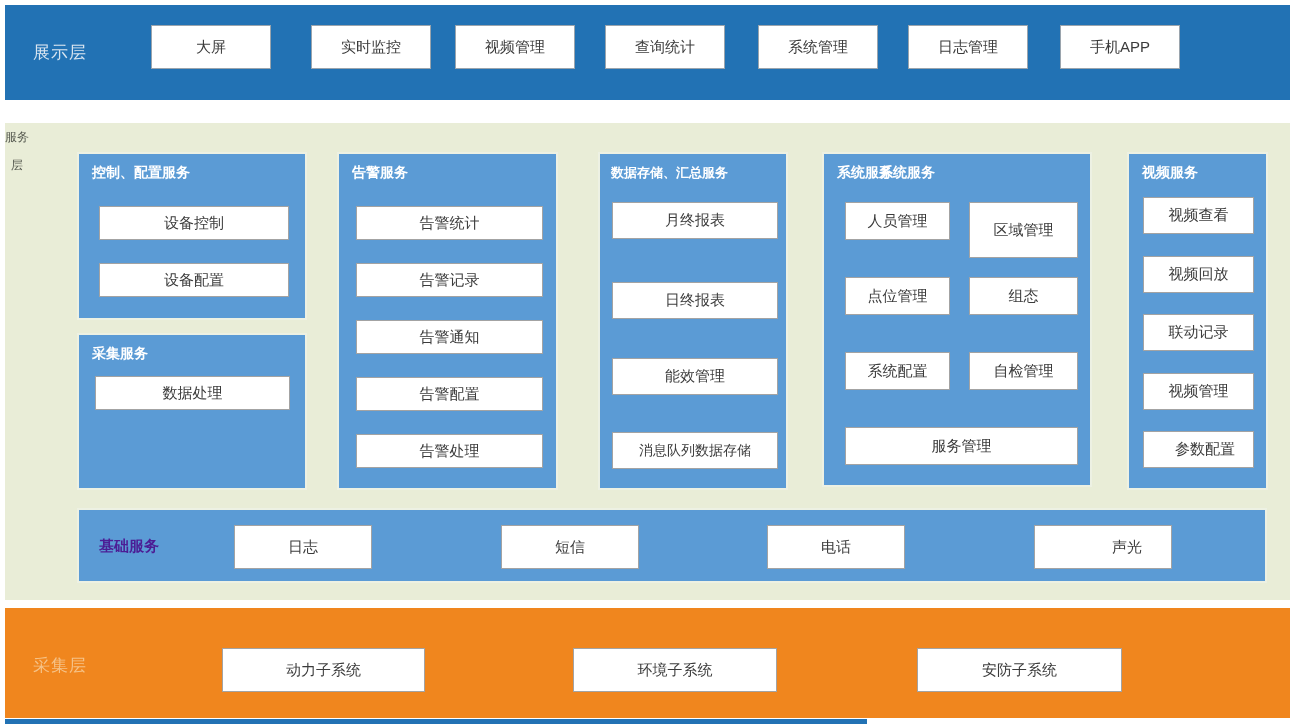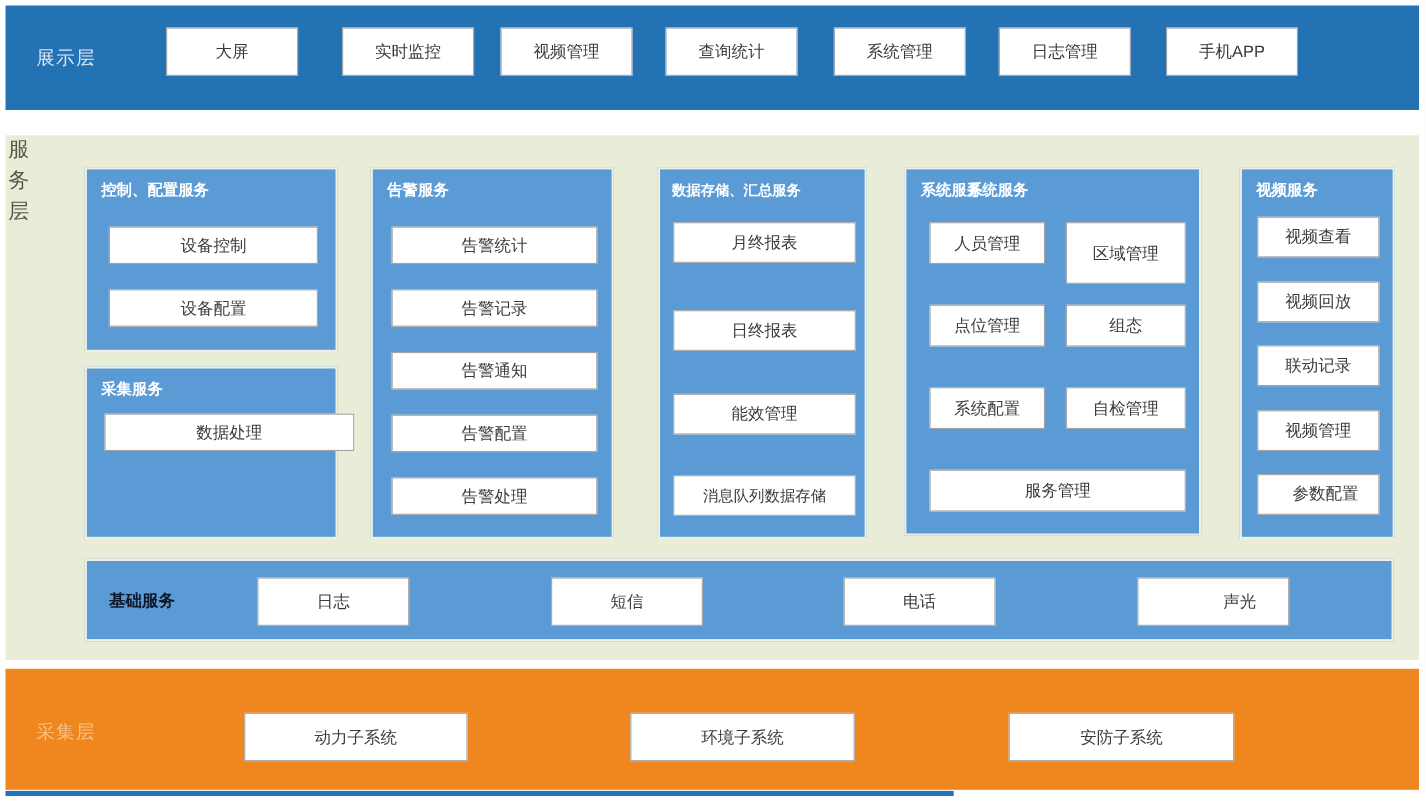--- a/index.html
+++ b/index.html
@@ -11,40 +11,40 @@
   .band { position:absolute; }
   .band-display   { left:5px; top:5px;   width:1285px; height:95px;  background:#2272B4; }
   .band-service   { left:5px; top:123px; width:1285px; height:477px; background:#E9EDD7; }
   .band-collection{ left:5px; top:608px; width:1285px; height:110px; background:#F0861E; }
   .bottom-strip   { position:absolute; left:5px; top:719px; width:862px; height:5px; background:#2272B4; }
 
   .layer-label { position:absolute; font-size:17px; letter-spacing:1px; }
   .display-label   { left:28px; top:36px; color:#D9E5F0; }
   .collection-label{ left:28px; top:46px; color:#F5C287; }
   .service-label { left:10px; top:193px; width:24px; color:#54584e;
-    text-align:center; line-height:28px; font-size:19px; }
+    text-align:center; line-height:28px; font-size:12px; }
 
   
   .node { position:absolute; background:#ffffff; border:1px solid #a3a3a3;
     display:flex; align-items:center; justify-content:center;
     font-size:15px; color:#3b3b3b; white-space:nowrap; }
   .band-display .node { border-color:#9aa4ad; }
 
   
   .group { position:absolute; background:#5B9BD5; border:2px solid #edf1e3; }
   .group-title { position:absolute; left:13px; top:10px; color:#ffffff;
     font-weight:bold; font-size:14px; white-space:nowrap; }
   .overlap-wrap { position:absolute; left:13px; top:10px; height:18px; }
   .overlap-wrap span { position:absolute; top:0; color:#ffffff; font-weight:bold;
     font-size:14px; white-space:nowrap; }
   .overlap-wrap .t2 { left:42px; }
 
   .base-bar { position:absolute; left:72px; top:385px; width:1190px; height:75px;
     background:#5B9BD5; border:2px solid #edf1e3; }
-  .base-bar .bar-title { position:absolute; left:20px; top:27px; color:#0f172a;
+  .base-bar .bar-title { position:absolute; left:20px; top:27px; color:#4c1d95;
     font-weight:bold; font-size:15px; }
 </style>
 </head>
 <body>
 
 <div class="stage">
 
   <div class="band band-display">
     <div class="layer-label display-label"></div>
 
@@ -62,21 +62,21 @@
     <div class="service-label" style="word-break:break-all;">服务层</div>
 
     <div class="group" style="left:72px; top:29px; width:230px; height:168px;">
       <div class="group-title">控制、配置服务</div>
       <div class="node" style="left:20px; top:52px;  width:190px; height:34px;">设备控制</div>
       <div class="node" style="left:20px; top:109px; width:190px; height:34px;">设备配置</div>
     </div>
 
     <div class="group" style="left:72px; top:210px; width:230px; height:157px;">
       <div class="group-title">采集服务</div>
-      <div class="node" style="left:16px; top:41px; width:227px; height:34px;">数据处理</div>
+      <div class="node" style="left:16px; top:41px; width:195px; height:34px;">数据处理</div>
     </div>
 
     <div class="group" style="left:332px; top:29px; width:221px; height:338px;">
       <div class="group-title">告警服务</div>
       <div class="node" style="left:17px; top:52px;  width:187px; height:34px;">告警统计</div>
       <div class="node" style="left:17px; top:109px; width:187px; height:34px;">告警记录</div>
       <div class="node" style="left:17px; top:166px; width:187px; height:34px;">告警通知</div>
       <div class="node" style="left:17px; top:223px; width:187px; height:34px;">告警配置</div>
       <div class="node" style="left:17px; top:280px; width:187px; height:34px;">告警处理</div>
     </div>

